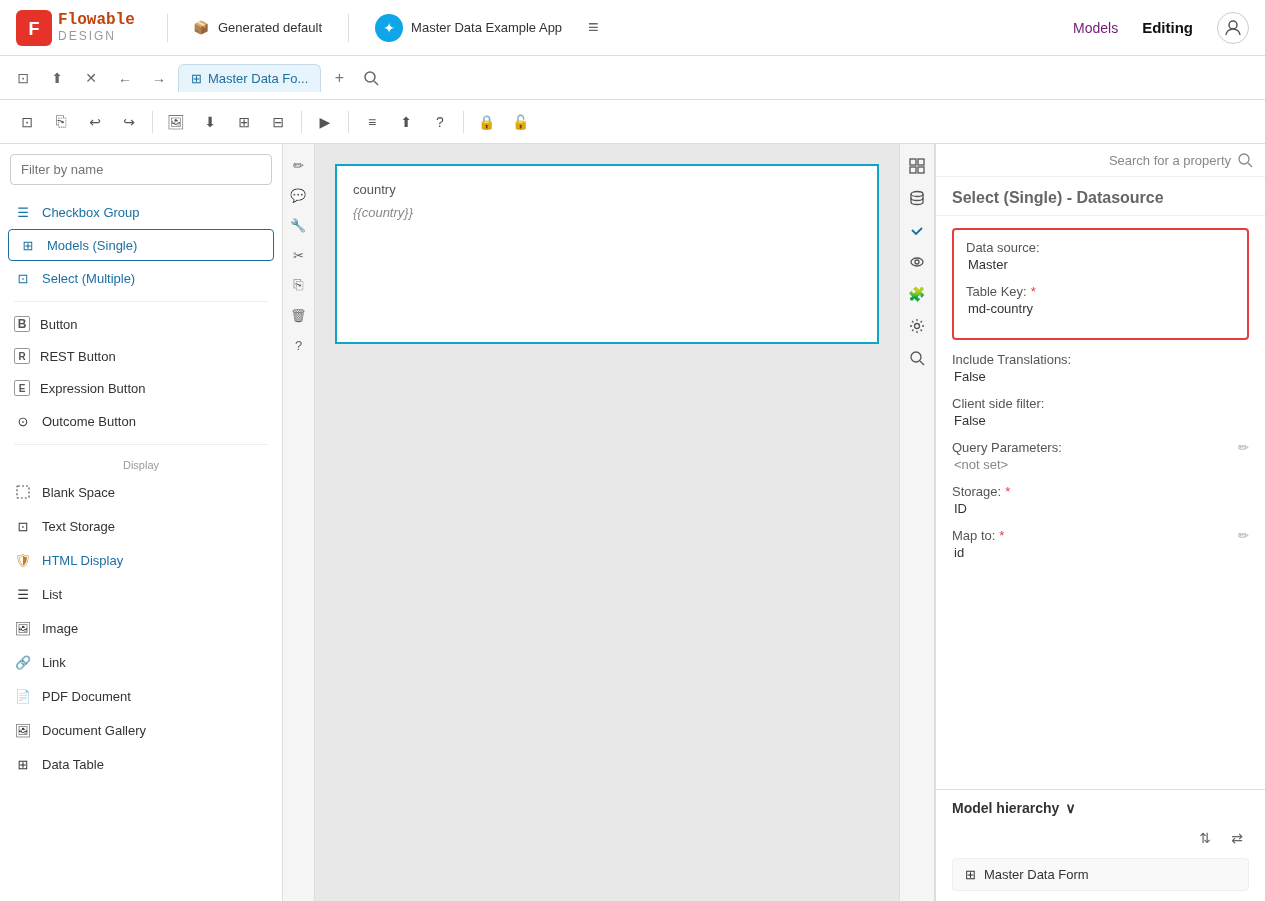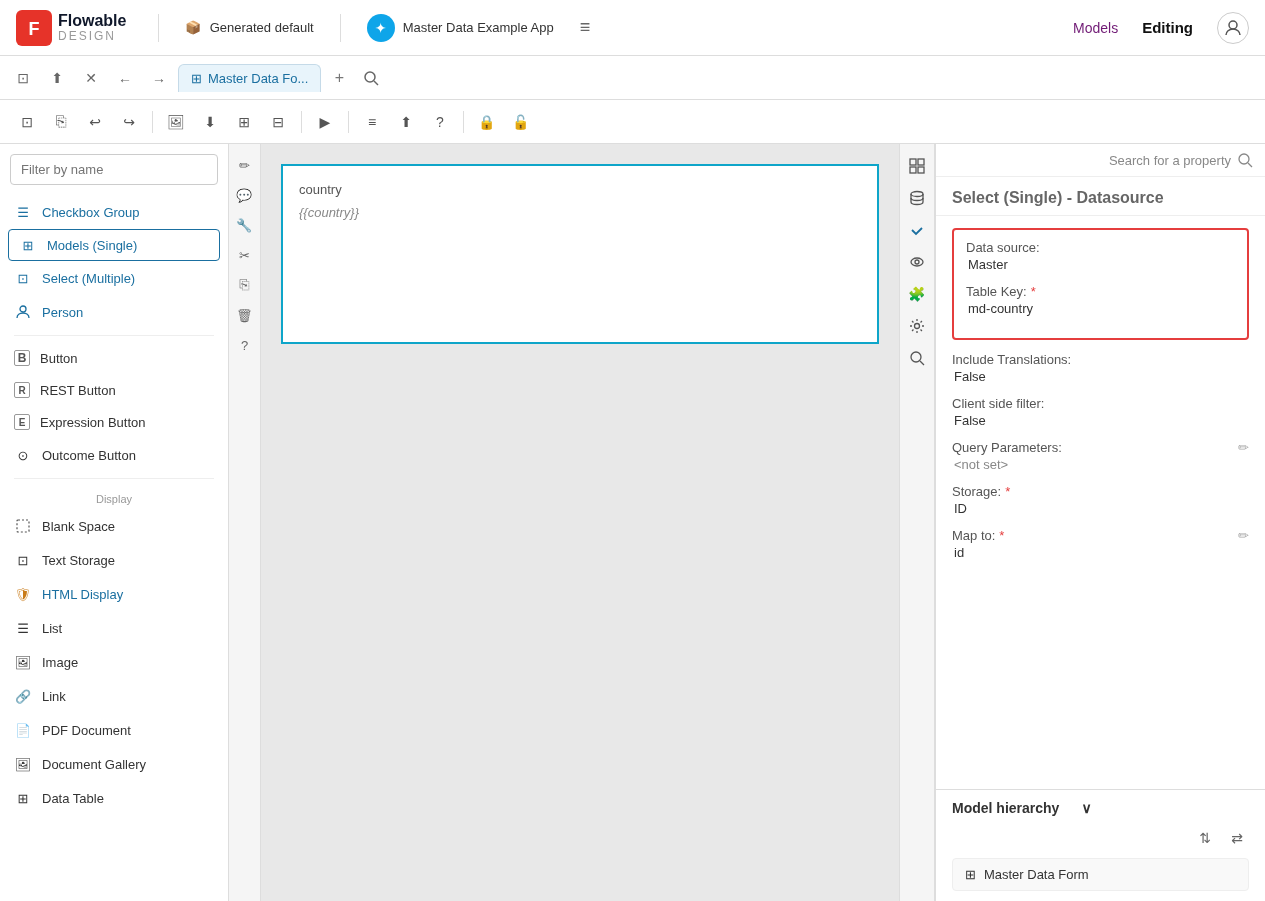--- a/index.html
+++ b/index.html
@@ -23,21 +23,21 @@
     }
     .logo-icon {
       width: 36px;
       height: 36px;
     }
     .logo-text {
       display: flex;
       flex-direction: column;
       line-height: 1.1;
     }
-    .logo-flowable { font-size: 16px; font-weight: 700; color: #0f172a; }
+    .logo-flowable { font-size: 16px; font-weight: 700; color: #c2410c; font-family: Liberation Mono, monospace; }
     .logo-design { font-size: 12px; color: #999; letter-spacing: 2px; text-transform: uppercase; }
     .nav-app-item {
       display: flex;
       align-items: center;
       gap: 8px;
       padding: 6px 10px;
       border-radius: 6px;
       cursor: pointer;
     }
     .nav-separator { width: 1px; height: 28px; background: #ddd; }
@@ -100,21 +100,21 @@
     .toolbar-divider { width: 1px; height: 22px; background: #ddd; margin: 0 4px; }
 
     
     .main-layout {
       display: flex;
       height: calc(901px - 56px - 44px - 44px);
     }
 
     
     .left-sidebar {
-      width: 229px;
+      width: 283px;
       background: #fff;
       border-right: 1px solid #ddd;
       overflow-y: auto;
       flex-shrink: 0;
     }
     .filter-input {
       margin: 10px;
       padding: 7px 10px;
       border: 1px solid #ccc;
       border-radius: 4px;
@@ -283,21 +283,21 @@
     .prop-edit-icon { color: #aaa; font-size: 13px; cursor: pointer; }
 
     
     .model-hierarchy {
       border-top: 1px solid #ddd;
       padding: 10px 16px;
     }
     .model-hierarchy-header {
       display: flex;
       align-items: center;
-      gap: 22px;
+      gap: 6px;
       font-size: 14px;
       font-weight: 600;
       color: #333;
       cursor: pointer;
       margin-bottom: 10px;
     }
     .model-hierarchy-actions {
       display: flex;
       justify-content: flex-end;
       gap: 8px;
@@ -418,29 +418,20 @@
     <div class="sidebar-item selected">
       <span class="icon-box">⊞</span>
       <span>Models (Single)</span>
     </div>
 
     <div class="sidebar-item">
       <span class="icon-box">⊡</span>
       <span>Select (Multiple)</span>
     </div>
 
-    <div class="sidebar-item">
-      <span class="icon-box">
-        <svg width="14" height="14" viewBox="0 0 14 14" fill="none">
-            <circle cx="7" cy="4" r="3" stroke="#1a6fa0" stroke-width="1.3"></circle>
-            <path d="M1 13c0-3 2.686-5 6-5s6 2 6 5" stroke="#1a6fa0" stroke-width="1.3"></path>
-          </svg>
-      </span>
-      <span>Person</span>
-    </div>
 
 
     <div class="sidebar-divider"></div>
 
     <div class="sidebar-item non-link">
       <span class="icon-box" style="font-weight:bold;color:#555;font-size:12px;border:1px solid #999;border-radius:2px;width:16px;height:16px;">B</span>
       <span>Button</span>
     </div>
 
     <div class="sidebar-item non-link">

